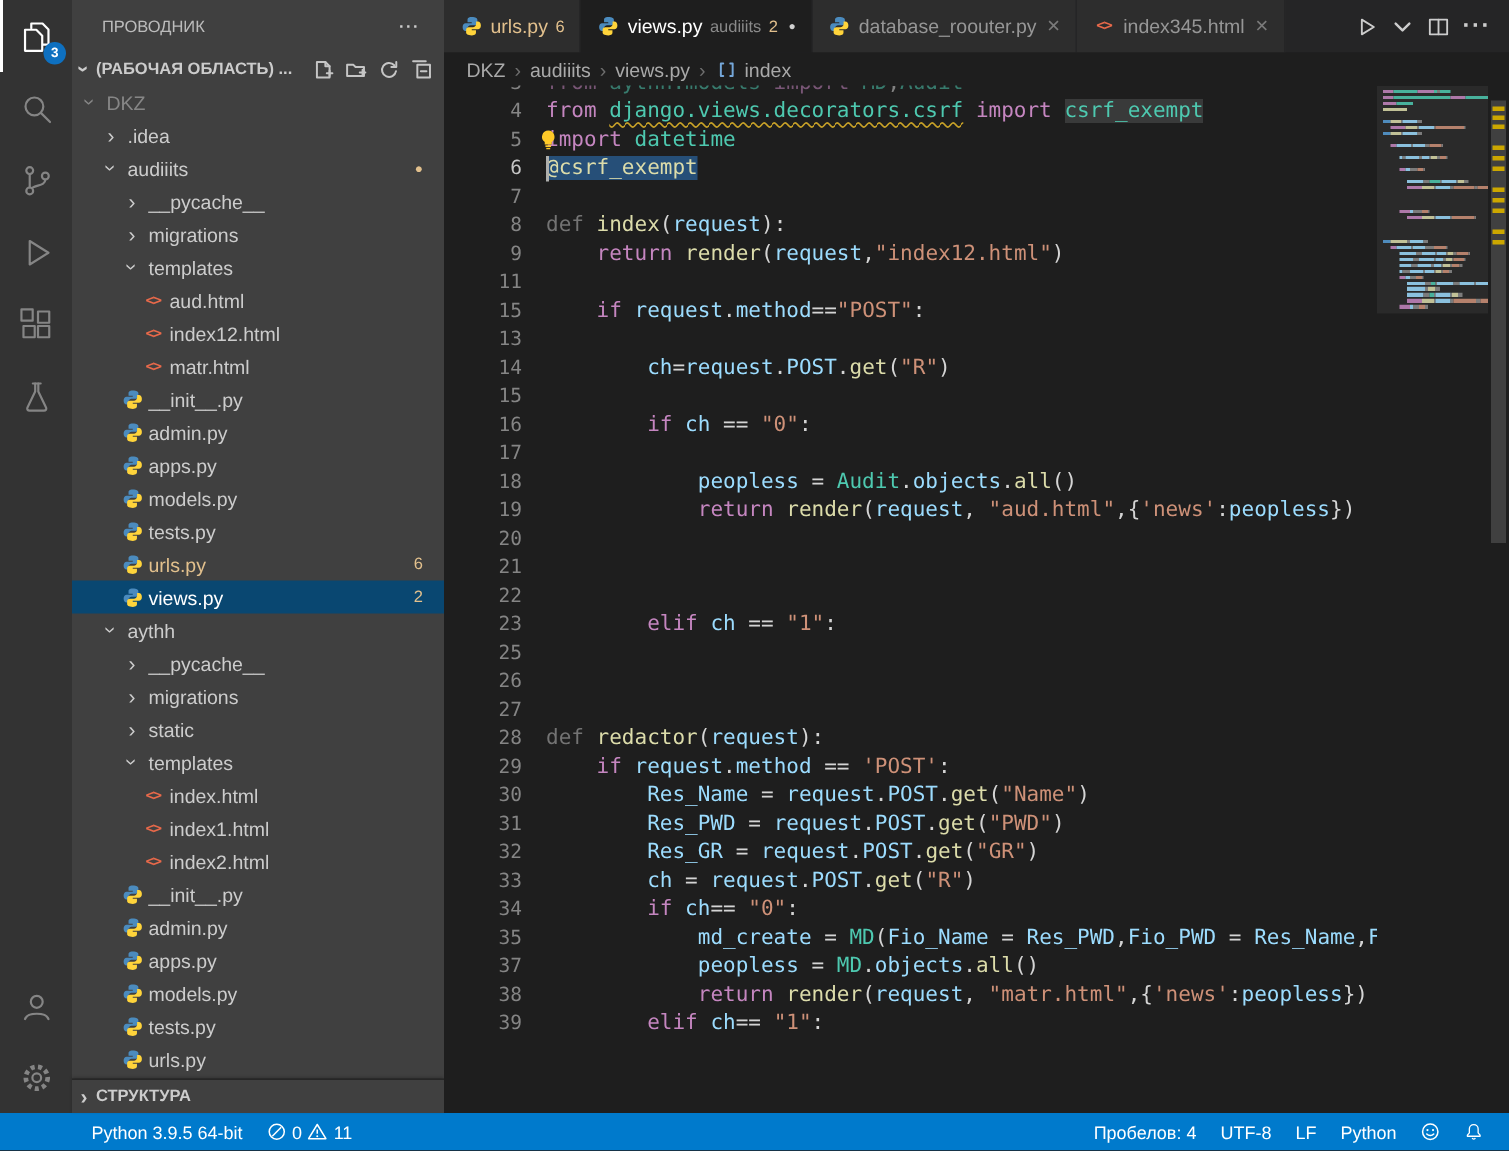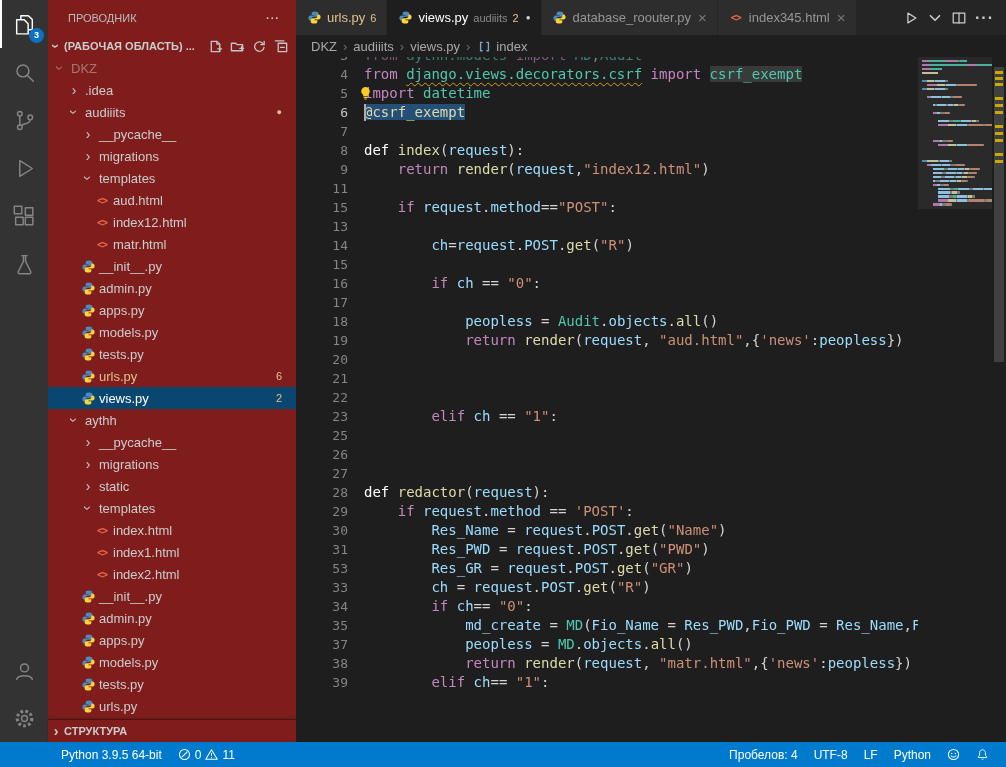--- a/index.html
+++ b/index.html
@@ -10,21 +10,21 @@
   .activitybar{width:48px;background:#333333;display:flex;flex-direction:column;flex:none;}
   .ab-top{display:flex;flex-direction:column;}
   .ab-bottom{margin-top:auto;display:flex;flex-direction:column;}
   .ab-item{width:48px;height:48px;display:flex;align-items:center;justify-content:center;color:#858585;position:relative;cursor:pointer;}
   .ab-item.active{color:#ffffff;box-shadow:inset 2px 0 0 #ffffff;}
   .ab-item .icon,.ab-item .icon svg{width:25px;height:25px;}
   .ab-badge{position:absolute;right:4px;bottom:5px;min-width:15px;height:15px;border-radius:50%;
     background:#0e70c0;color:#fff;font-size:9px;line-height:15px;text-align:center;font-weight:bold;}
 
   
-  .sidebar{width:248px;background:#7f1d1d;color:#cccccc;display:flex;flex-direction:column;flex:none;font-size:13px;}
+  .sidebar{width:248px;background:#404040;color:#cccccc;display:flex;flex-direction:column;flex:none;font-size:13px;}
   .sb-header{height:35px;flex:none;display:flex;align-items:center;justify-content:space-between;
     padding:0 16px 0 20px;font-size:11px;color:#bbbbbb;}
   .sb-more{color:#cccccc;font-weight:bold;letter-spacing:1px;cursor:pointer;}
   .sb-section{height:22px;flex:none;display:flex;align-items:center;font-size:11px;font-weight:bold;color:#cccccc;padding-right:6px;}
   .sb-section .seclabel{white-space:nowrap;overflow:hidden;}
   .sb-actions{margin-left:auto;display:flex;gap:4px;}
   .sb-act{width:18px;height:18px;display:flex;align-items:center;justify-content:center;color:#c5c5c5;cursor:pointer;}
   .sb-act svg{width:14px;height:14px;}
   .tree{flex:1;overflow:hidden;}
   .trow{height:22px;display:flex;align-items:center;white-space:nowrap;cursor:pointer;}
@@ -69,21 +69,21 @@
 
   
   .code-area{position:relative;flex:1;overflow:hidden;font-family:"DejaVu Sans Mono",monospace;font-size:14px;background:#1e1e1e;}
   .codelines{position:absolute;top:-11px;left:0;right:88px;overflow:hidden;}
   .cl{height:19px;line-height:19px;display:flex;white-space:pre;}
   .cl.dimline .lt{opacity:.55;}
   .ln{width:52px;flex:none;text-align:right;color:#858585;font-size:13px;}
   .ln.act{color:#c6c6c6;}
   .lt{margin-left:16px;white-space:pre;}
   .lt .k{color:#c586c0;}
-  .lt .d{color:#ffffff;}
+  .lt .d{color:#737373;}
   .lt .f{color:#dcdcaa;}
   .lt .v{color:#9cdcfe;}
   .lt .s{color:#ce9178;}
   .lt .t{color:#4ec9b0;}
   .lt .p{color:#d4d4d4;}
   .lt .dec{color:#dcdcaa;}
   .lt .u{color:#4ec9b0;text-decoration:underline wavy #c9a227;text-underline-offset:3px;text-decoration-thickness:1px;}
   .lt .sel{background:#264f78;}
   .lt .hl{background:rgba(90,93,94,.45);}
   .lightbulb{position:absolute;left:62px;top:29px;width:16px;height:16px;z-index:3;cursor:pointer;}
@@ -547,21 +547,21 @@
           <div class="cl"><span class="ln">21</span><span class="lt"></span></div>
           <div class="cl"><span class="ln">22</span><span class="lt"></span></div>
           <div class="cl"><span class="ln">23</span><span class="lt"><span class="p">        </span><span class="k">elif </span><span class="v">ch</span><span class="p"> == </span><span class="s">"1"</span><span class="p">:</span></span></div>
           <div class="cl"><span class="ln">25</span><span class="lt"></span></div>
           <div class="cl"><span class="ln">26</span><span class="lt"></span></div>
           <div class="cl"><span class="ln">27</span><span class="lt"></span></div>
           <div class="cl"><span class="ln">28</span><span class="lt"><span class="d">def </span><span class="f">redactor</span><span class="p">(</span><span class="v">request</span><span class="p">):</span></span></div>
           <div class="cl"><span class="ln">29</span><span class="lt"><span class="p">    </span><span class="k">if </span><span class="v">request</span><span class="p">.</span><span class="v">method</span><span class="p"> == </span><span class="s">'POST'</span><span class="p">:</span></span></div>
           <div class="cl"><span class="ln">30</span><span class="lt"><span class="p">        </span><span class="v">Res_Name</span><span class="p"> = </span><span class="v">request</span><span class="p">.</span><span class="v">POST</span><span class="p">.</span><span class="f">get</span><span class="p">(</span><span class="s">"Name"</span><span class="p">)</span></span></div>
           <div class="cl"><span class="ln">31</span><span class="lt"><span class="p">        </span><span class="v">Res_PWD</span><span class="p"> = </span><span class="v">request</span><span class="p">.</span><span class="v">POST</span><span class="p">.</span><span class="f">get</span><span class="p">(</span><span class="s">"PWD"</span><span class="p">)</span></span></div>
-          <div class="cl"><span class="ln">53</span><span class="lt"><span class="p">        </span><span class="v">Res_GR</span><span class="p"> = </span><span class="v">request</span><span class="p">.</span><span class="v">POST</span><span class="p">.</span><span class="f">get</span><span class="p">(</span><span class="s">"GR"</span><span class="p">)</span></span></div>
+          <div class="cl"><span class="ln">32</span><span class="lt"><span class="p">        </span><span class="v">Res_GR</span><span class="p"> = </span><span class="v">request</span><span class="p">.</span><span class="v">POST</span><span class="p">.</span><span class="f">get</span><span class="p">(</span><span class="s">"GR"</span><span class="p">)</span></span></div>
           <div class="cl"><span class="ln">33</span><span class="lt"><span class="p">        </span><span class="v">ch</span><span class="p"> = </span><span class="v">request</span><span class="p">.</span><span class="v">POST</span><span class="p">.</span><span class="f">get</span><span class="p">(</span><span class="s">"R"</span><span class="p">)</span></span></div>
           <div class="cl"><span class="ln">34</span><span class="lt"><span class="p">        </span><span class="k">if </span><span class="v">ch</span><span class="p">== </span><span class="s">"0"</span><span class="p">:</span></span></div>
           <div class="cl"><span class="ln">35</span><span class="lt"><span class="p">            </span><span class="v">md_create</span><span class="p"> = </span><span class="t">MD</span><span class="p">(</span><span class="v">Fio_Name</span><span class="p"> = </span><span class="v">Res_PWD</span><span class="p">,</span><span class="v">Fio_PWD</span><span class="p"> = </span><span class="v">Res_Name</span><span class="p">,</span><span class="v">Fio_GR</span></span></div>
           <div class="cl"><span class="ln">37</span><span class="lt"><span class="p">            </span><span class="v">peopless</span><span class="p"> = </span><span class="t">MD</span><span class="p">.</span><span class="v">objects</span><span class="p">.</span><span class="f">all</span><span class="p">()</span></span></div>
           <div class="cl"><span class="ln">38</span><span class="lt"><span class="p">            </span><span class="k">return </span><span class="f">render</span><span class="p">(</span><span class="v">request</span><span class="p">, </span><span class="s">"matr.html"</span><span class="p">,{</span><span class="s">'news'</span><span class="p">:</span><span class="v">peopless</span><span class="p">})</span></span></div>
           <div class="cl"><span class="ln">39</span><span class="lt"><span class="p">        </span><span class="k">elif </span><span class="v">ch</span><span class="p">== </span><span class="s">"1"</span><span class="p">:</span></span></div>
         </div>
       <span class="lightbulb"><svg viewBox="0 0 16 16">
             <path fill="#ffca28" d="M8 1a4.5 4.5 0 0 0-2.5 8.2V11h5V9.2A4.5 4.5 0 0 0 8 1z"></path>
             <rect x="6" y="11.6" width="4" height="1.2" fill="#ffca28"></rect>

